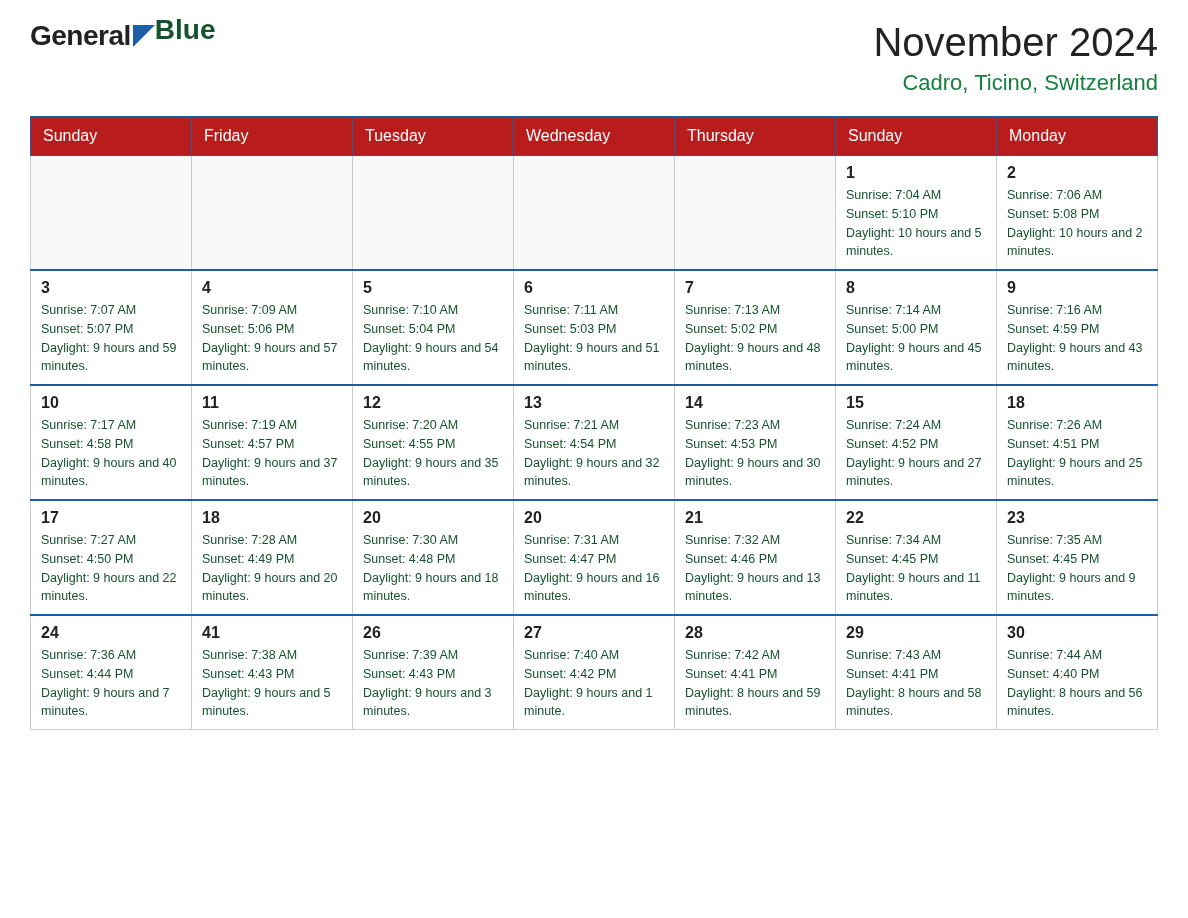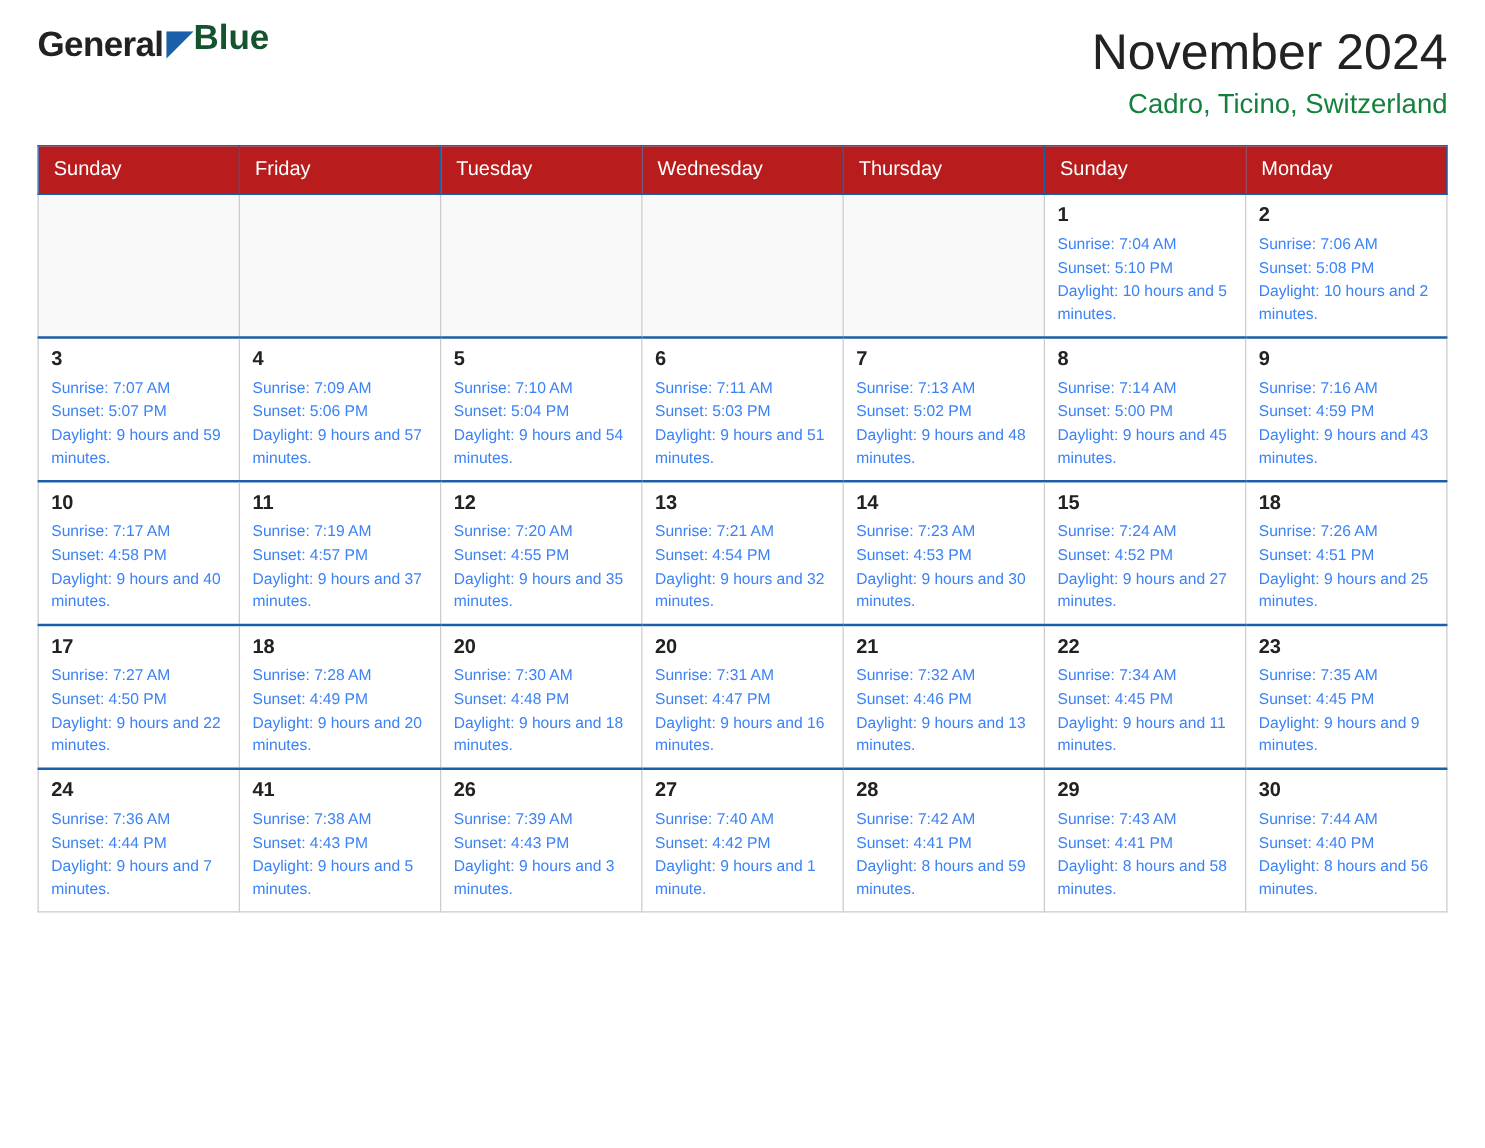--- a/index.html
+++ b/index.html
@@ -71,21 +71,21 @@
     }
     .day-number {
       font-size: 16px;
       font-weight: bold;
       color: #222;
       display: block;
       margin-bottom: 4px;
     }
     .day-info {
       font-size: 12.5px;
-      color: #3b82f6;
+      color: #14532d;
       line-height: 1.5;
     }
     .row-divider td {
       border-top: 2px solid #1a5fa8;
     }
     .empty-cell {
       background: #f9f9f9;
     }
   </style>
 </head>

